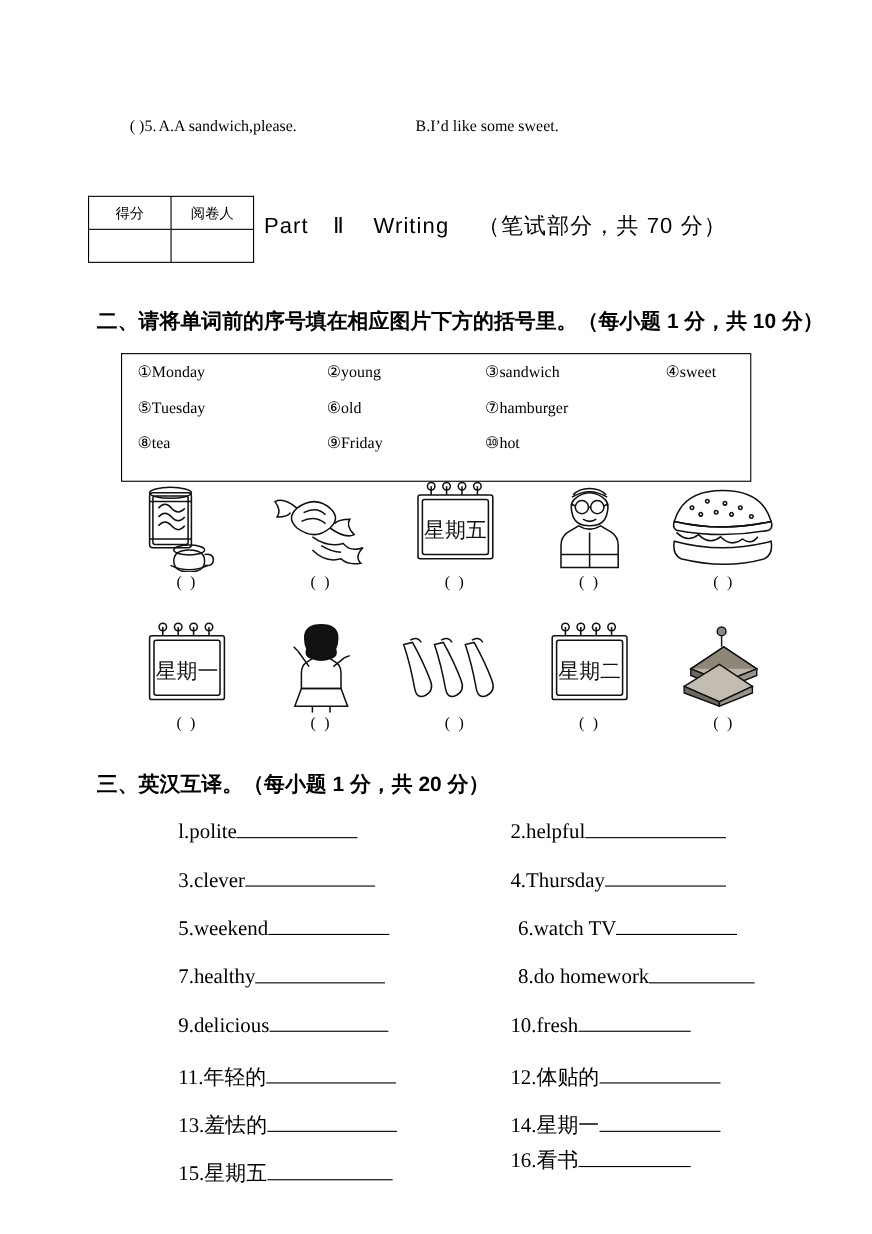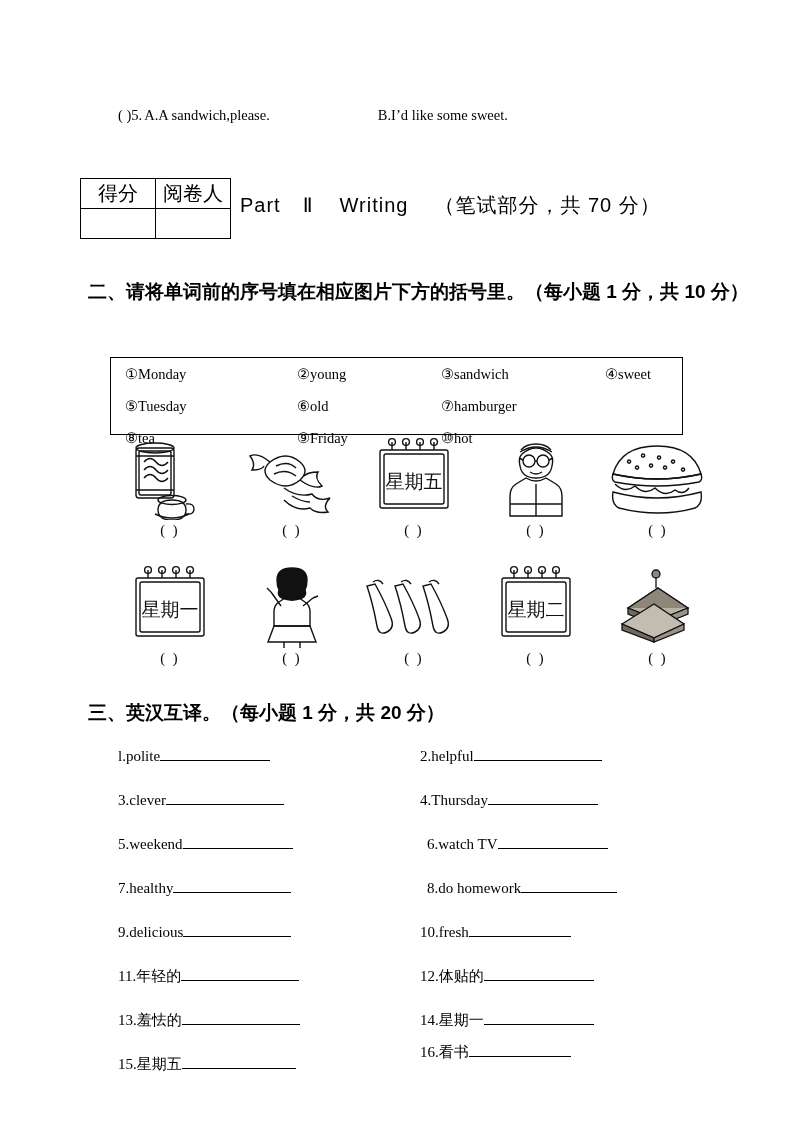--- a/index.html
+++ b/index.html
@@ -41,21 +41,21 @@
     left: 80px;
     top: 178px;
     border-collapse: collapse;
   }
   .score-table td {
     border: 1px solid #000;
     width: 72px;
     height: 27px;
     text-align: center;
     vertical-align: middle;
-    font-size: 20px;
+    font-size: 13px;
     font-family: "Liberation Sans", sans-serif;
   }
   .part-title {
     position: absolute;
     left: 240px;
     top: 192px;
     font-size: 20px;
     font-family: "Liberation Sans", sans-serif;
     letter-spacing: 1px;
     white-space: nowrap;
@@ -73,24 +73,23 @@
   }
   #sec2-heading { left: 88px; top: 279px; }
   #sec3-heading { left: 88px; top: 700px; text-align: right; }
 
   
   .wordbank {
     position: absolute;
     left: 110px;
     top: 321px;
     width: 573px;
-    height: 78px;
+    height: 117px;
     border: 1px solid #000;
     box-sizing: border-box;
-    margin-top: 36px;
   }
   .wordbank .row {
     position: absolute;
     left: 0; right: 0;
     height: 32px;
   }
   .wordbank .row.r1 { top: 8px; }
   .wordbank .row.r2 { top: 40px; }
   .wordbank .row.r3 { top: 72px; }
   .wordbank .item {
@@ -133,22 +132,23 @@
   .pic-cell svg { display: block; }
 
   
   .trans {
     position: absolute;
     left: 0; top: 738px;
     width: 793px;
   }
   .trans-item {
     position: absolute;
-    font-size: 15px;
+    font-size: 19px;
     white-space: nowrap;
+    margin-left: 44px;
   }
   .trans-item .ln {
     display: inline-block;
     border-bottom: 1px solid #000;
     height: 14px;
     vertical-align: baseline;
   }
   .colL { left: 118px; }
   .colR { left: 420px; }
 </style>

